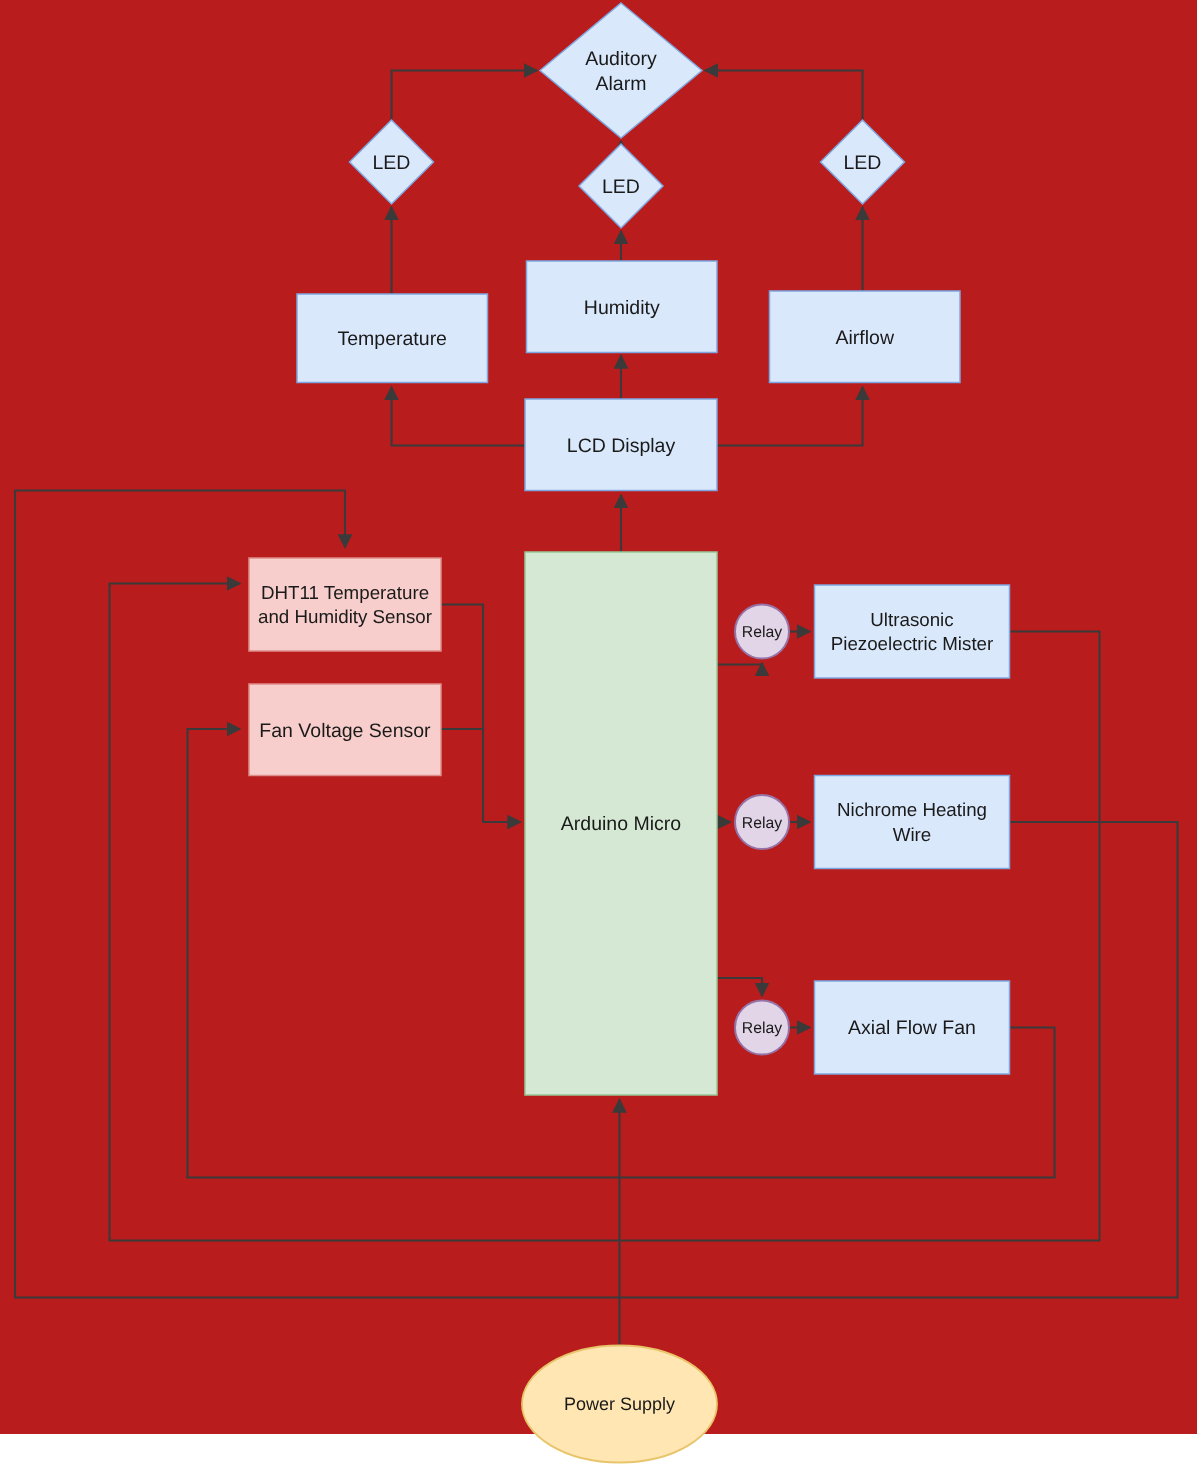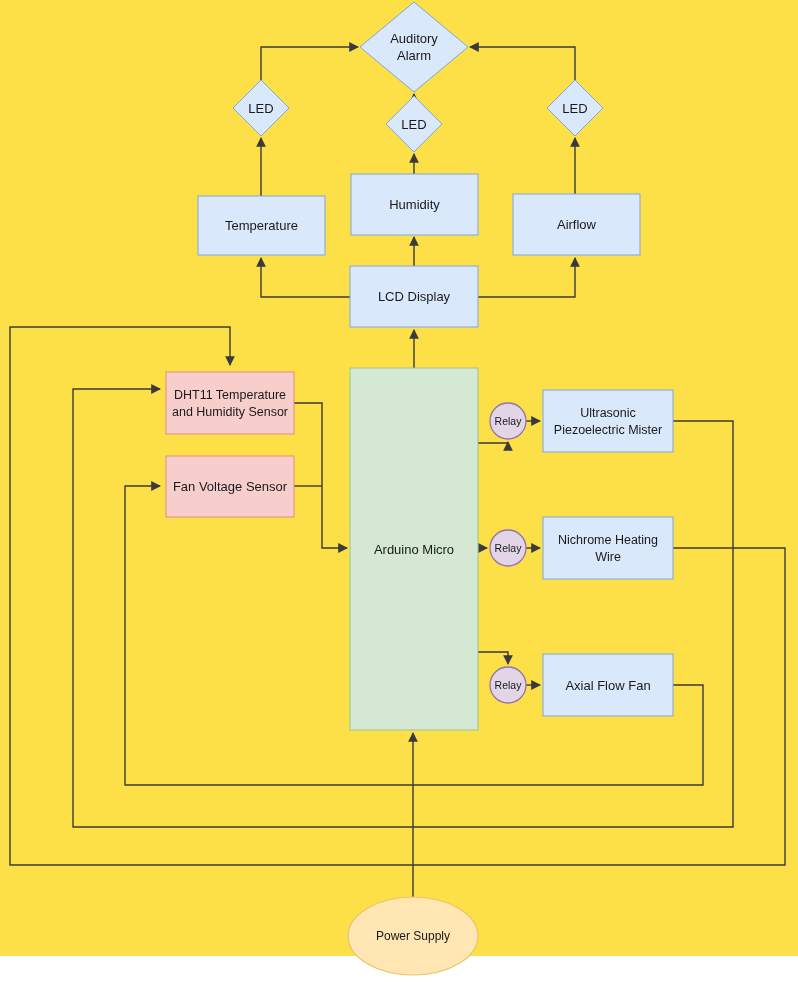--- a/index.html
+++ b/index.html
@@ -1,17 +1,17 @@
 <!DOCTYPE html>
 <html><head>
 <meta charset="utf-8">
 <style>
   html,body{margin:0;padding:0;background:#ffffff;}
   body{width:798px;height:986px;font-family:"Liberation Sans",sans-serif;overflow:hidden;}
-  #diagram{position:relative;width:798px;height:956px;background:#fde047;text-decoration:underline;}
+  #diagram{position:relative;width:798px;height:956px;background:#b91c1c;text-decoration:underline;}
   svg{display:block;}
   .nodetext{font-family:"Liberation Sans",sans-serif;fill:#1a1a1a;text-anchor:middle;}
 </style>
 </head>
 <body>
 
 <div id="diagram">
   <svg id="svg-root" width="798" height="986" viewBox="0 0 798 986" xmlns="http://www.w3.org/2000/svg">
     <defs>
       <marker id="arrow" viewBox="0 0 10 10" refX="9" refY="5" markerWidth="7" markerHeight="7" orient="auto-start-reverse">

